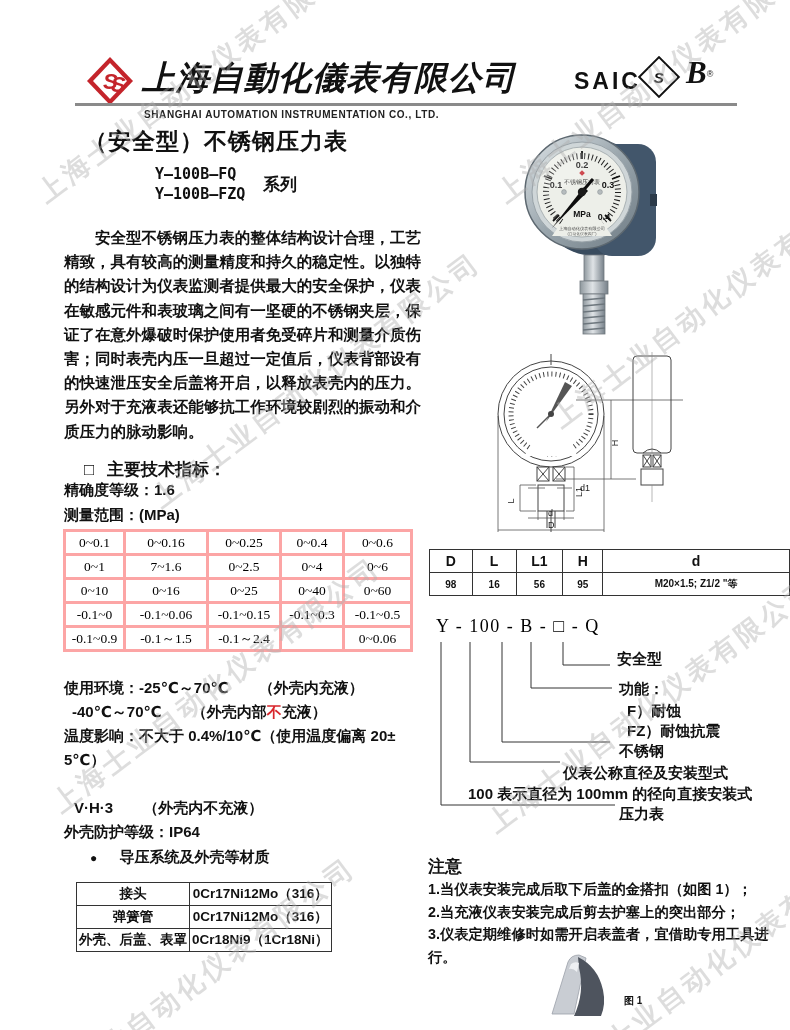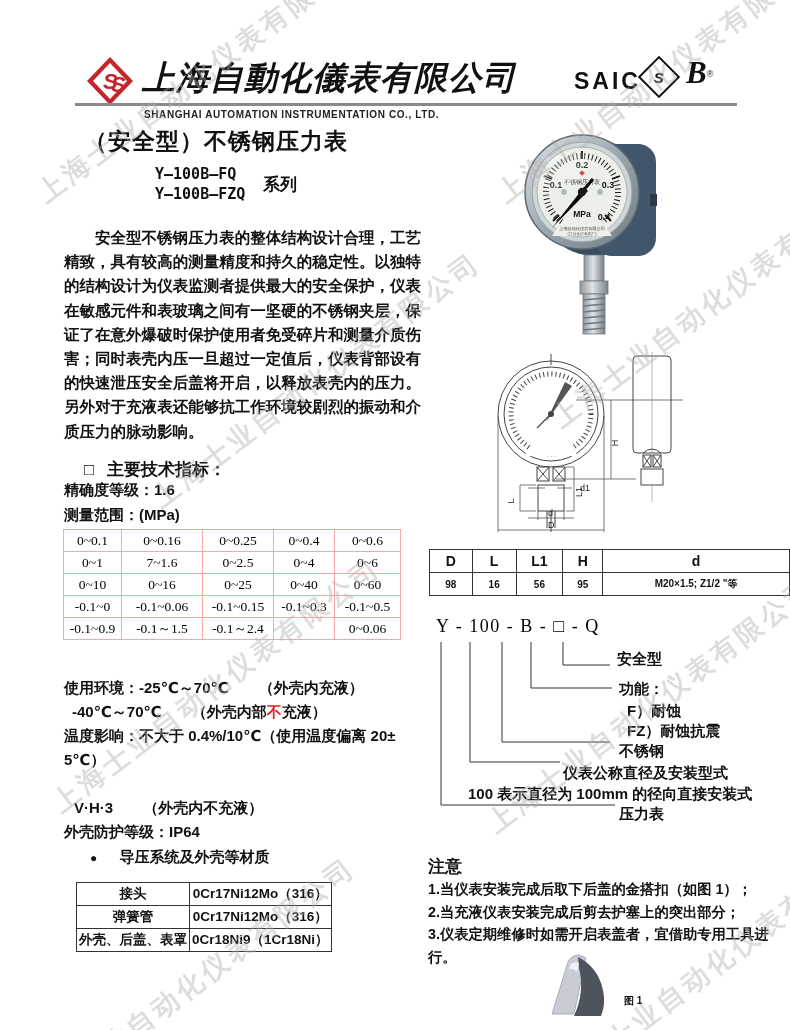--- a/index.html
+++ b/index.html
@@ -20,21 +20,21 @@
   .brand-b{font-family:"Liberation Serif","DejaVu Serif",serif;font-style:italic;font-weight:800;font-size:31px;}
   
   .title{font-size:23px;font-weight:800;letter-spacing:1px;}
   .series{font-size:15px;font-weight:700;font-family:"DejaVu Sans Mono","Liberation Mono",monospace;}
   .series-suffix{font-size:17px;font-weight:600;}
   .intro{font-size:15.5px;line-height:24.2px;text-align:justify;text-indent:2em;font-weight:600;}
   .spec-heading{font-size:17px;font-weight:800;}
   .spec-line{font-size:15px;font-weight:600;}
   
   table{border-collapse:collapse;}
-  .range-table td{border:1px solid #fca5a5;height:21px;text-align:center;
+  .range-table td{border:3px solid #fca5a5;height:21px;text-align:center;
       font-family:"Liberation Serif","DejaVu Serif",serif;font-size:13.5px;color:#000;padding:0;}
   .mat-table td,.mat-table th{border:1px solid #333;height:22px;text-align:center;font-size:14px;padding:0 2px;}
   .mat-table th{font-weight:700;}
   .mat-table td{font-weight:600;font-size:13.5px;}
   .dim-table td,.dim-table th{border:1px solid #333;height:22px;text-align:center;font-size:14px;padding:0 2px;}
   .dim-table th{font-weight:700;}
   .dim-table td{font-weight:600;font-size:10px;}
   .env-line{position:absolute;font-size:15px;font-weight:600;white-space:nowrap;}
   .red{color:#d8262c;}
   

